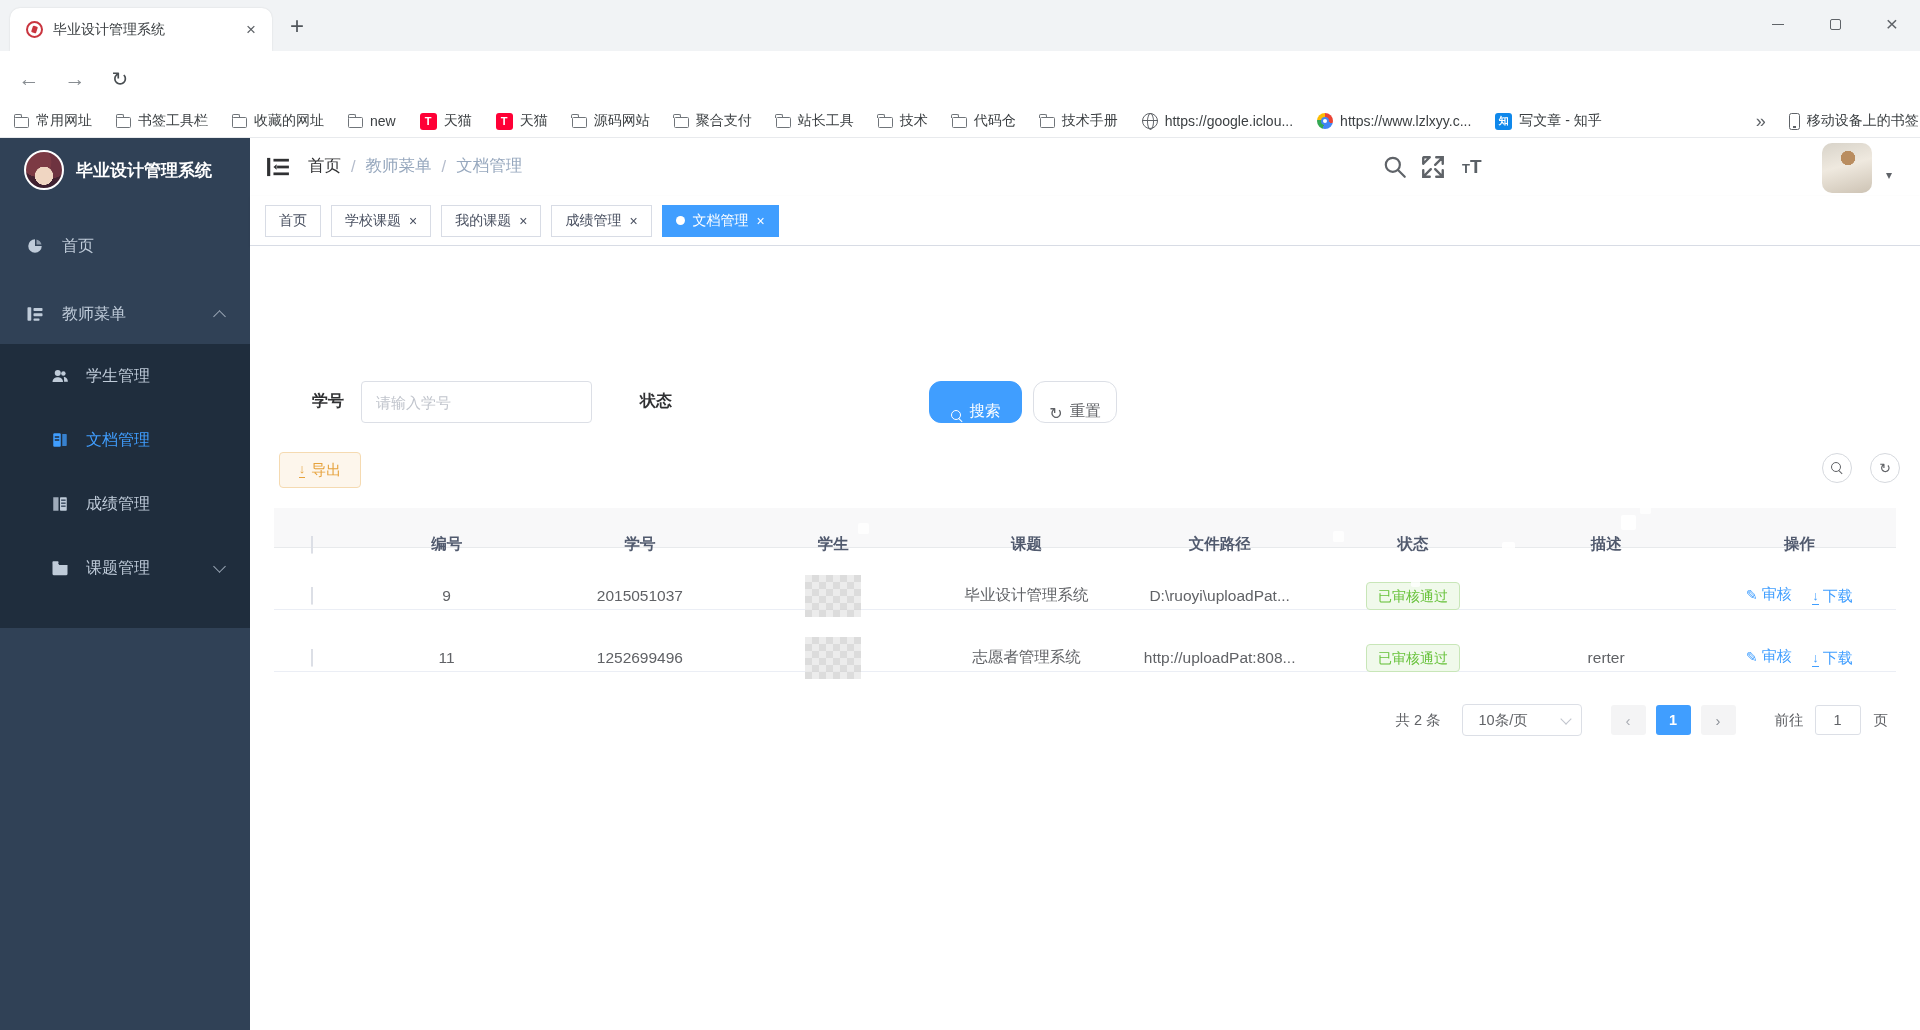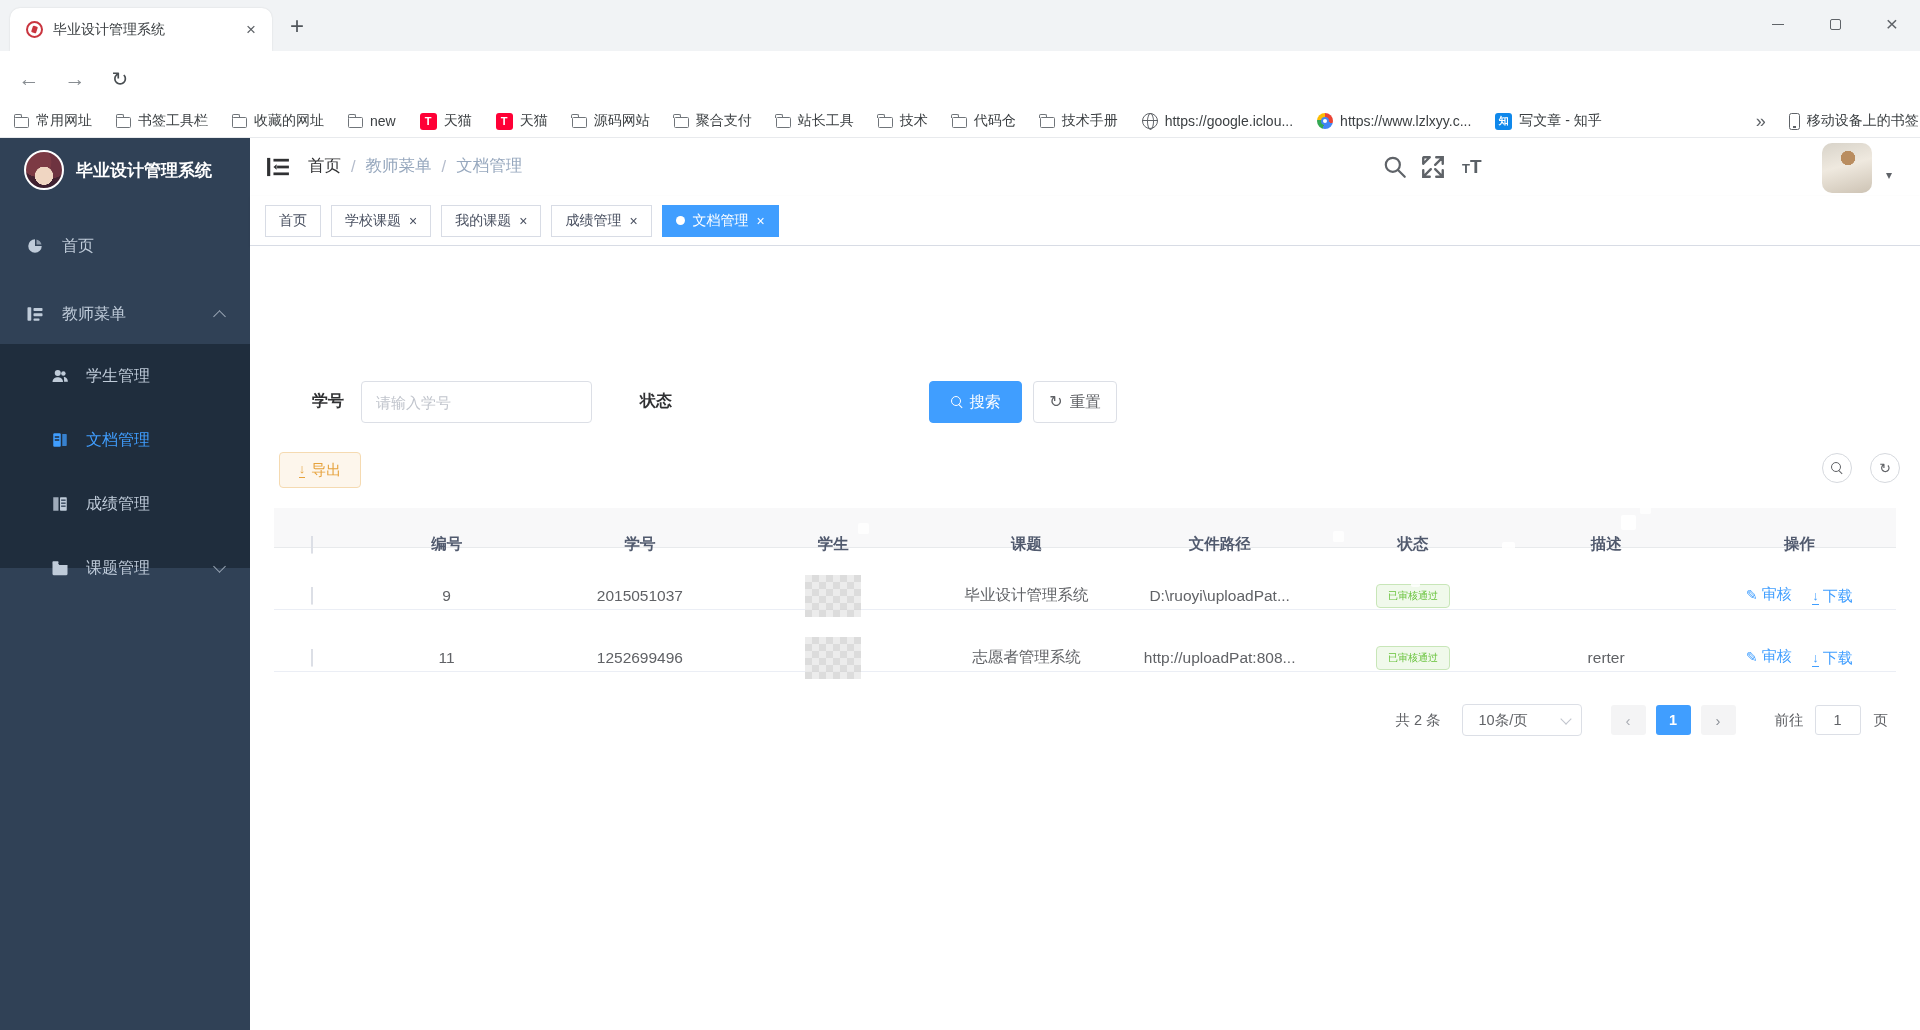--- a/index.html
+++ b/index.html
@@ -61,21 +61,21 @@
   #sidebar { position:absolute; left:0; top:0; width:250px; height:892px; background:#304156; }
   #logo-row { position:absolute; left:0; top:0; width:250px; height:64px; display:flex; align-items:center; padding-left:24px; }
   .side-avatar { width:40px; height:40px; border-radius:50%; background:radial-gradient(circle at 50% 66%, #f0d6c2 0 30%, transparent 31%), radial-gradient(circle at 30% 28%, #7c3a44 0 40%, transparent 41%), radial-gradient(circle at 72% 30%, #6e3340 0 42%, transparent 43%), linear-gradient(#5a2a36,#3c2030); border:2px solid #fff; }
   #logo-title { color:#fff; font-size:17px; font-weight:700; margin-left:12px; white-space:nowrap; }
   .menu-item { position:absolute; left:0; width:250px; height:56px; display:flex; align-items:center; color:#bfcbd9; font-size:16px; cursor:pointer; }
   .menu-item .mi-icon { width:18px; height:18px; margin-left:26px; flex:0 0 auto; }
   .menu-item .mi-label { margin-left:18px; }
   .mi-arrow { position:absolute; right:26px; width:9px; height:9px; border-right:1.6px solid #9aa7b6; border-bottom:1.6px solid #9aa7b6; }
   .arrow-up { transform:rotate(-135deg); margin-top:4px; }
   .arrow-down { transform:rotate(45deg); margin-top:-4px; }
-  #submenu { position:absolute; left:0; top:206px; width:250px; height:224px; background:#1f2d3d; }
+  #submenu { position:absolute; left:0; top:206px; width:250px; height:284px; background:#1f2d3d; }
   .sub-item { position:relative; width:250px; height:64px; display:flex; align-items:center; color:#bfcbd9; font-size:16px; cursor:pointer; }
   .sub-item .mi-icon { width:18px; height:18px; margin-left:51px; }
   .sub-item .mi-label { margin-left:17px; }
   .sub-item.active { color:#409eff; }
 
   #main { position:absolute; left:250px; top:0; width:1670px; height:892px; background:#fff; }
   #navbar { position:absolute; left:0; top:0; width:1670px; height:58px; background:#fff; }
   .fold-icon { position:absolute; left:17px; top:19px; width:22px; height:20px; }
   #breadcrumb { position:absolute; left:58px; top:17px; font-size:16.5px; display:flex; gap:10px; align-items:center; white-space:nowrap; }
   .bc-first { color:#303133; } .bc-rest { color:#97a8be; } .bc-sep { color:#b4bccc; }
@@ -92,21 +92,21 @@
   .tag-dot { width:9px; height:9px; border-radius:50%; background:#fff; }
 
   #content { position:absolute; left:0; top:108px; width:1670px; height:784px; background:#fff; }
 
   
   .flabel { position:absolute; top:145px; font-size:16px; font-weight:700; color:#303133; }
   .f-input { position:absolute; height:42px; border:1px solid #dcdfe6; border-radius:4px; background:#fff; font-size:15px; color:#606266; padding:0 14px; outline:none; font-family:inherit; }
   .f-input::placeholder { color:#c0c4cc; }
   .f-select { position:absolute; height:42px; border:1px solid #dcdfe6; border-radius:4px; background:#fff; display:flex; align-items:center; padding:0 14px; color:#c0c4cc; font-size:15px; cursor:pointer; }
   .sel-arrow { position:absolute; right:13px; width:8px; height:8px; border-right:1.4px solid #c0c4cc; border-bottom:1.4px solid #c0c4cc; transform:rotate(45deg); margin-top:-3px; }
-  .btn { position:absolute; height:42px; border-radius:4px; display:flex; align-items:center; justify-content:center; font-size:15.5px; cursor:pointer; gap:7px; }
+  .btn { position:absolute; height:42px; border-radius:12px; display:flex; align-items:flex-end; justify-content:center; font-size:15.5px; cursor:pointer; gap:7px; }
   .btn-primary { background:#409eff; color:#fff; border:1px solid #409eff; }
   .btn-plain { background:#fff; color:#606266; border:1px solid #dcdfe6; }
   .mag { width:12px; height:12px; position:relative; display:inline-block; }
   .mag::before { content:''; position:absolute; left:0; top:0; width:8px; height:8px; border:1.6px solid currentColor; border-radius:50%; }
   .mag::after { content:''; position:absolute; left:8px; top:8px; width:5px; height:0; border-top:1.6px solid currentColor; transform:rotate(45deg); transform-origin:left top; }
   .refresh-glyph { font-size:16px; line-height:1; }
 
   .btn-warn { position:absolute; left:29px; top:206px; width:82px; height:36px; background:#fdf6ec; border:1px solid #f5dab1; color:#e6a23c; border-radius:4px; font-size:15px; display:flex; align-items:center; justify-content:center; gap:6px; cursor:pointer; }
   .dl-ic { display:inline-block; position:relative; font-size:13px; line-height:1; padding-bottom:2px; border-bottom:1.6px solid currentColor; }
   .circle-btn { position:absolute; top:207px; width:30px; height:30px; border:1px solid #d6d9de; border-radius:50%; background:#fff; display:flex; align-items:center; justify-content:center; color:#606266; cursor:pointer; }
@@ -116,21 +116,21 @@
   #table { position:absolute; left:24px; top:262px; width:1622px; }
   .t-head, .t-row { display:grid; grid-template-columns:76px repeat(8, 1fr); align-items:center; }
   .t-head { height:40px; background:#f8f8f9; color:#515a6e; font-size:15.5px; font-weight:700; border-bottom:1px solid #e8eaec; }
   .t-row { height:62px; border-bottom:1px solid #ebeef5; color:#606266; font-size:15.5px; }
   .t-cell { text-align:center; overflow:hidden; white-space:nowrap;margin-top:34px; }
   .chk { width:16px; height:16px; border:1px solid #dcdfe6; border-radius:3px; background:#fff; margin:0 auto; cursor:pointer; }
   .redact { width:56px; height:42px; margin:0 auto; background:
       linear-gradient(45deg, #d6d6d6 25%, transparent 25%, transparent 75%, #d6d6d6 75%),
       linear-gradient(45deg, #d6d6d6 25%, #e9e9e9 25%, #e9e9e9 75%, #d6d6d6 75%);
       background-size:14px 14px; background-position:0 0, 7px 7px; opacity:.85; }
-  .tag-success { display:inline-block; padding:6px 11px; background:#f0f9eb; border:1px solid #c8e6b8; color:#67c23a; font-size:10px; border-radius:4px; line-height:1; }
+  .tag-success { display:inline-block; padding:6px 11px; background:#f0f9eb; border:1px solid #c8e6b8; color:#67c23a; font-size:14px; border-radius:4px; line-height:1; }
   .op-link { color:#409eff; font-size:15px; cursor:pointer; display:inline-flex; align-items:center; gap:4px; }
   .op-link + .op-link { margin-left:16px; }
   .pencil { font-size:14px; }
 
   
   #pager { position:absolute; left:0; top:458px; width:1646px; height:32px; display:flex; align-items:center; justify-content:flex-end; gap:3px; font-size:14.5px; color:#606266; }
   .pg-total { margin-right:18px; }
   .pg-size { position:relative; width:120px; height:32px; border:1px solid #dcdfe6; border-radius:4px; display:flex; align-items:center; padding-left:16px; color:#606266; cursor:pointer; margin-right:26px; }
   .pg-size .sel-arrow { right:11px; }
   .pg-btn { width:35px; height:30px; border-radius:3px; background:#f4f4f5; display:flex; align-items:center; justify-content:center; font-size:15px; color:#a8abb2; margin-right:7px; cursor:pointer; }

